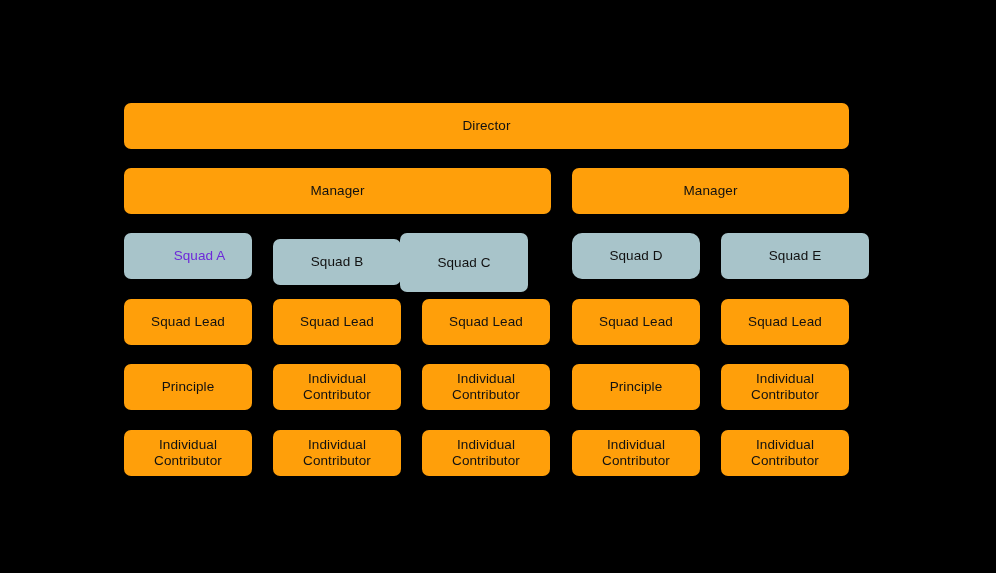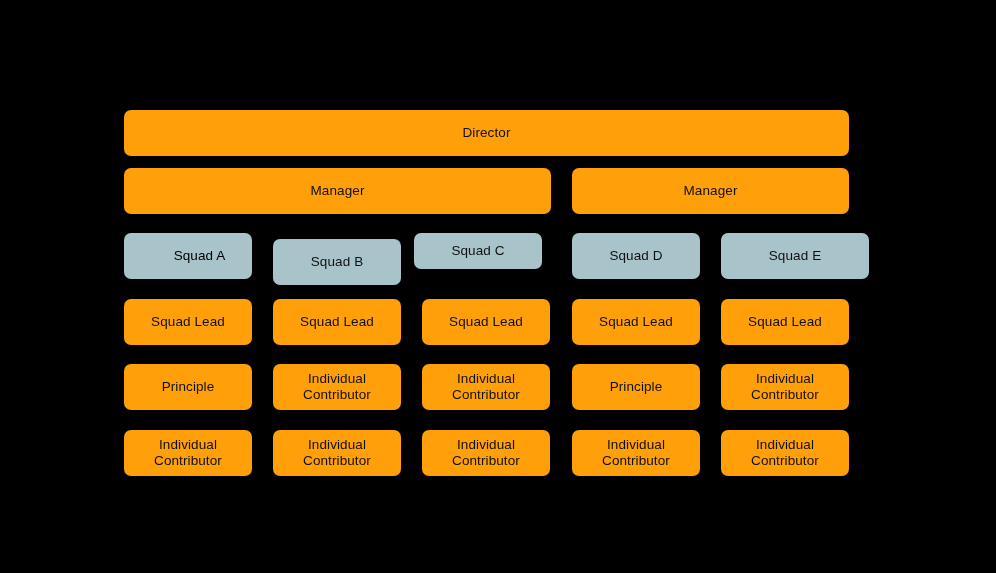--- a/index.html
+++ b/index.html
@@ -43,27 +43,27 @@
 
   .node-label {
     display: block;
     white-space: pre-line;
   }
 </style>
 </head>
 <body>
 
 <div id="chart-canvas" style="background: rgb(0, 0, 0);">
-    <div class="node node-orange" style="left: 124px; top: 103px; width: 725px; height: 46px; background: rgb(255, 159, 10); color: rgb(17, 17, 17); margin-top: 7px;"><span class="node-label">Director</span></div>
+    <div class="node node-orange" style="left: 124px; top: 103px; width: 725px; height: 46px; background: rgb(255, 159, 10); color: rgb(17, 17, 17);"><span class="node-label">Director</span></div>
     <div class="node node-orange" style="left: 124px; top: 168px; width: 427px; height: 46px; background: rgb(255, 159, 10); color: rgb(17, 17, 17);"><span class="node-label">Manager</span></div>
     <div class="node node-orange" style="left: 572px; top: 168px; width: 277px; height: 46px; background: rgb(255, 159, 10); color: rgb(17, 17, 17);"><span class="node-label">Manager</span></div>
-    <div class="node node-steel" style="left: 124px; top: 233px; width: 128px; height: 46px; background: rgb(168, 196, 202); color: #000000; padding-left: 27px;"><span class="node-label">Squad A</span></div>
+    <div class="node node-steel" style="left: 124px; top: 233px; width: 128px; height: 46px; background: rgb(168, 196, 202); color: #6d28d9; padding-left: 27px;"><span class="node-label">Squad A</span></div>
     <div class="node node-steel" style="left: 273px; top: 239px; width: 128px; height: 46px; background: rgb(168, 196, 202); color: rgb(17, 17, 17);"><span class="node-label">Squad B</span></div>
-    <div class="node node-steel" style="left: 414px; top: 233px; width: 128px; height: 36px; background: rgb(168, 196, 202); color: rgb(17, 17, 17);"><span class="node-label">Squad C</span></div>
-    <div class="node node-steel" style="left: 572px; top: 233px; width: 128px; height: 46px; background: rgb(168, 196, 202); color: rgb(17, 17, 17);"><span class="node-label">Squad D</span></div>
+    <div class="node node-steel" style="left: 400px; top: 233px; width: 128px; height: 59px; background: rgb(168, 196, 202); color: rgb(17, 17, 17);"><span class="node-label">Squad C</span></div>
+    <div class="node node-steel" style="left: 572px; top: 233px; width: 128px; height: 46px; background: rgb(168, 196, 202); color: rgb(17, 17, 17); border-radius: 10px;"><span class="node-label">Squad D</span></div>
     <div class="node node-steel" style="left: 721px; top: 233px; width: 148px; height: 46px; background: rgb(168, 196, 202); color: rgb(17, 17, 17);"><span class="node-label">Squad E</span></div>
     <div class="node node-orange" style="left: 124px; top: 299px; width: 128px; height: 46px; background: rgb(255, 159, 10); color: rgb(17, 17, 17);"><span class="node-label">Squad Lead</span></div>
     <div class="node node-orange" style="left: 273px; top: 299px; width: 128px; height: 46px; background: rgb(255, 159, 10); color: rgb(17, 17, 17);"><span class="node-label">Squad Lead</span></div>
     <div class="node node-orange" style="left: 422px; top: 299px; width: 128px; height: 46px; background: rgb(255, 159, 10); color: rgb(17, 17, 17);"><span class="node-label">Squad Lead</span></div>
     <div class="node node-orange" style="left: 572px; top: 299px; width: 128px; height: 46px; background: rgb(255, 159, 10); color: rgb(17, 17, 17);"><span class="node-label">Squad Lead</span></div>
     <div class="node node-orange" style="left: 721px; top: 299px; width: 128px; height: 46px; background: rgb(255, 159, 10); color: rgb(17, 17, 17);"><span class="node-label">Squad Lead</span></div>
     <div class="node node-orange" style="left: 124px; top: 364px; width: 128px; height: 46px; background: rgb(255, 159, 10); color: rgb(17, 17, 17);"><span class="node-label">Principle</span></div>
     <div class="node node-orange" style="left: 273px; top: 364px; width: 128px; height: 46px; background: rgb(255, 159, 10); color: rgb(17, 17, 17);"><span class="node-label">Individual
 Contributor</span></div>
     <div class="node node-orange" style="left: 422px; top: 364px; width: 128px; height: 46px; background: rgb(255, 159, 10); color: rgb(17, 17, 17);"><span class="node-label">Individual

